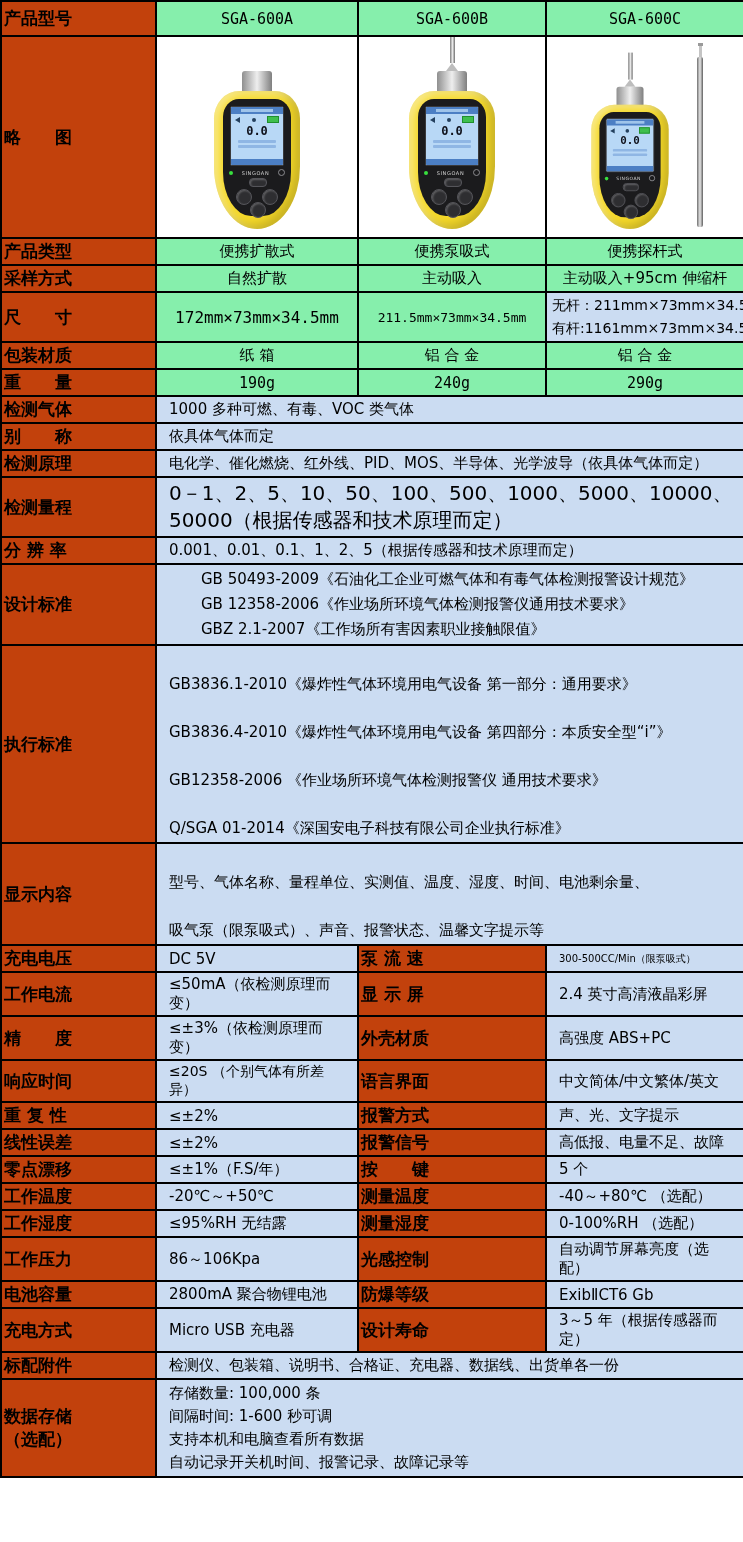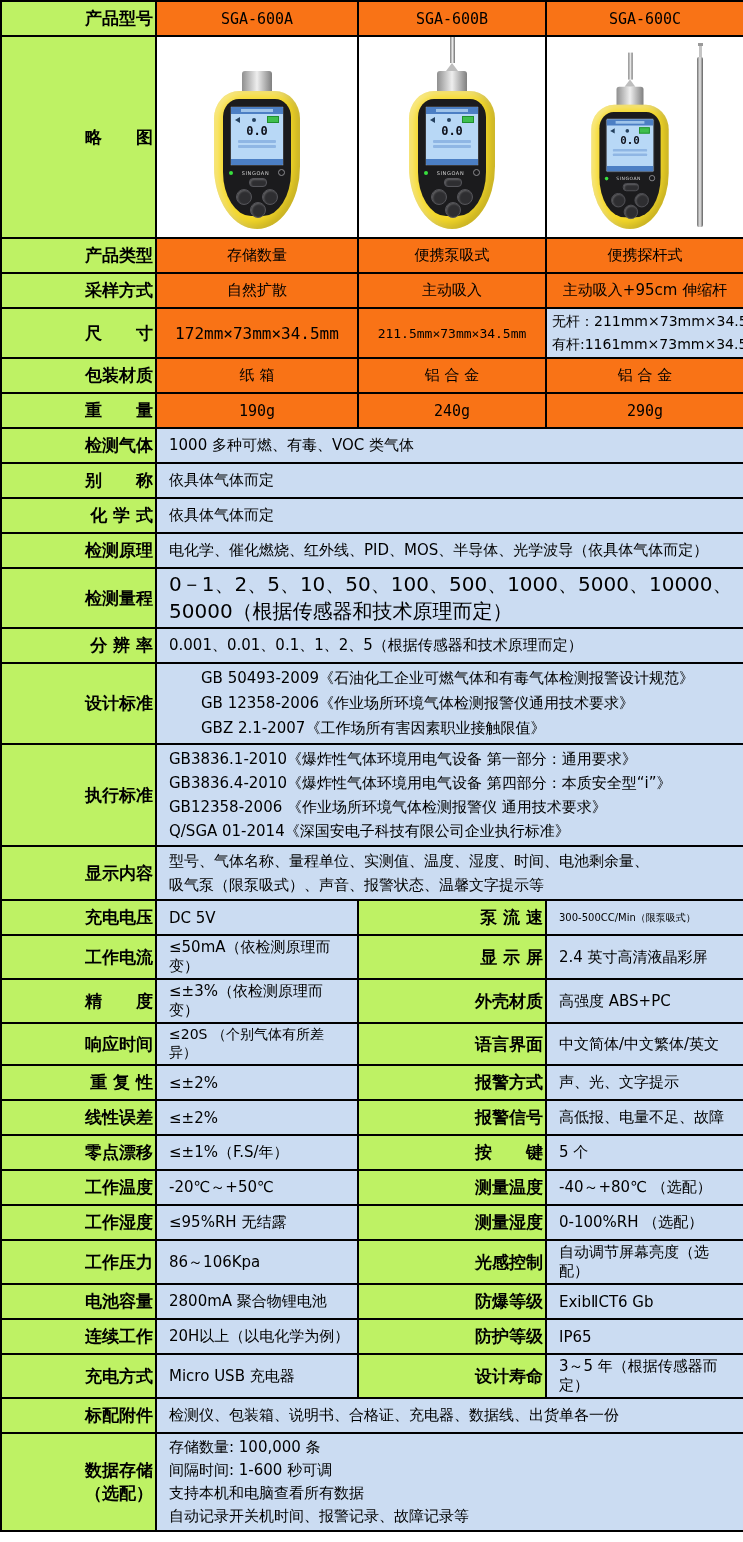--- a/index.html
+++ b/index.html
@@ -1,32 +1,32 @@
 <!DOCTYPE html>
 <html><head>
 <meta charset="utf-8">
 <style>
   html,body{margin:0;padding:0;background:#fff;}
   body{font-family:"DejaVu Sans","Liberation Sans",sans-serif;color:#000;}
   table.spec{width:743px;border-collapse:collapse;table-layout:fixed;}
   table.spec th,table.spec td{border:2px solid #000;box-sizing:border-box;overflow:hidden;}
-  th.lbl{background:#bef264;font-weight:bold;font-size:17px;text-align:right;padding:0 2px;}
+  th.lbl{background:#c2410c;font-weight:bold;font-size:17px;text-align:left;padding:0 2px;}
   td.val{background:#CBDCF2;font-size:15px;text-align:left;padding:2px 6px 2px 12px;vertical-align:middle;}
-  td.cval{background:#f97316;font-size:15px;text-align:center;padding:2px 4px;vertical-align:middle;}
-  tr{height:35px;}
+  td.cval{background:#86efac;font-size:15px;text-align:center;padding:2px 4px;vertical-align:middle;}
+  tr{height:27px;}
   tr.rh-head{height:35px;}
   tr.rh-sketch{height:196px;}
   tr.rh-size{height:48px;}
   tr.rh-design{height:76px;}
   tr.rh-exec{height:98px;}
   tr.rh-display{height:48px;}
   tr.rh-storage{height:94px;}
   td.mono{font-family:"DejaVu Sans Mono","Liberation Mono",monospace;}
   .lines div{line-height:25px;white-space:nowrap;margin-left:32px;}
-  .lines24 div{line-height:24px;white-space:nowrap;}
+  .lines24 div{line-height:24px;white-space:nowrap;margin-top:24px;}
   .lines23 div{line-height:23px;white-space:nowrap;}
   td.sizecell{background:#CBDCF2;font-size:14px;text-align:left;padding:1px 2px 1px 5px;vertical-align:middle;}
   td.sizecell div{line-height:23px;white-space:nowrap;}
   
   td.devcell{background:#fff;vertical-align:bottom;padding:0;}
   .devwrap{display:flex;justify-content:center;align-items:flex-end;gap:24px;height:192px;padding-bottom:8px;}
   .device{display:flex;flex-direction:column;align-items:center;}
   .device.small{transform:scale(0.9);transform-origin:bottom center;}
   .probe{width:5px;height:38px;background:linear-gradient(90deg,#7d7d7d,#e9e9e9,#6f6f6f);}
   .probe.short{height:30px;}
@@ -189,21 +189,21 @@
             </div>
           </div>
         </div>
         <div class="rod"></div>
       </div>
     </td>
   </tr>
 
   <tr>
     <th class="lbl">产品类型</th>
-    <td class="cval">存储数量</td>
+    <td class="cval">便携扩散式</td>
     <td class="cval">便携泵吸式</td>
     <td class="cval">便携探杆式</td>
   </tr>
   <tr>
     <th class="lbl">采样方式</th>
     <td class="cval">自然扩散</td>
     <td class="cval">主动吸入</td>
     <td class="cval">主动吸入+95cm 伸缩杆</td>
   </tr>
   <tr class="rh-size">
@@ -230,24 +230,20 @@
 
   <tr>
     <th class="lbl">检测气体</th>
     <td class="val" colspan="3">1000 多种可燃、有毒、VOC 类气体</td>
   </tr>
   <tr>
     <th class="lbl">别　　称</th>
     <td class="val" colspan="3">依具体气体而定</td>
   </tr>
   <tr>
-    <th class="lbl">化 学 式</th>
-    <td class="val" colspan="3">依具体气体而定</td>
-  </tr>
-  <tr>
     <th class="lbl">检测原理</th>
     <td class="val" colspan="3">电化学、催化燃烧、红外线、PID、MOS、半导体、光学波导（依具体气体而定）</td>
   </tr>
   <tr>
     <th class="lbl">检测量程</th>
     <td class="val" colspan="3" style="font-size:20px">0－1、2、5、10、50、100、500、1000、5000、10000、50000（根据传感器和技术原理而定）</td>
   </tr>
   <tr>
     <th class="lbl">分 辨 率</th>
     <td class="val" colspan="3">0.001、0.01、0.1、1、2、5（根据传感器和技术原理而定）</td>
@@ -335,26 +331,20 @@
     <th class="lbl">工作压力</th>
     <td class="val">86～106Kpa</td>
     <th class="lbl">光感控制</th>
     <td class="val">自动调节屏幕亮度（选配）</td>
   </tr>
   <tr>
     <th class="lbl">电池容量</th>
     <td class="val">2800mA 聚合物锂电池</td>
     <th class="lbl">防爆等级</th>
     <td class="val">ExibⅡCT6 Gb</td>
-  </tr>
-  <tr>
-    <th class="lbl">连续工作</th>
-    <td class="val">20H以上（以电化学为例）</td>
-    <th class="lbl">防护等级</th>
-    <td class="val">IP65</td>
   </tr>
   <tr>
     <th class="lbl">充电方式</th>
     <td class="val">Micro USB 充电器</td>
     <th class="lbl">设计寿命</th>
     <td class="val">3～5 年（根据传感器而定）</td>
   </tr>
 
   <tr>
     <th class="lbl">标配附件</th>

